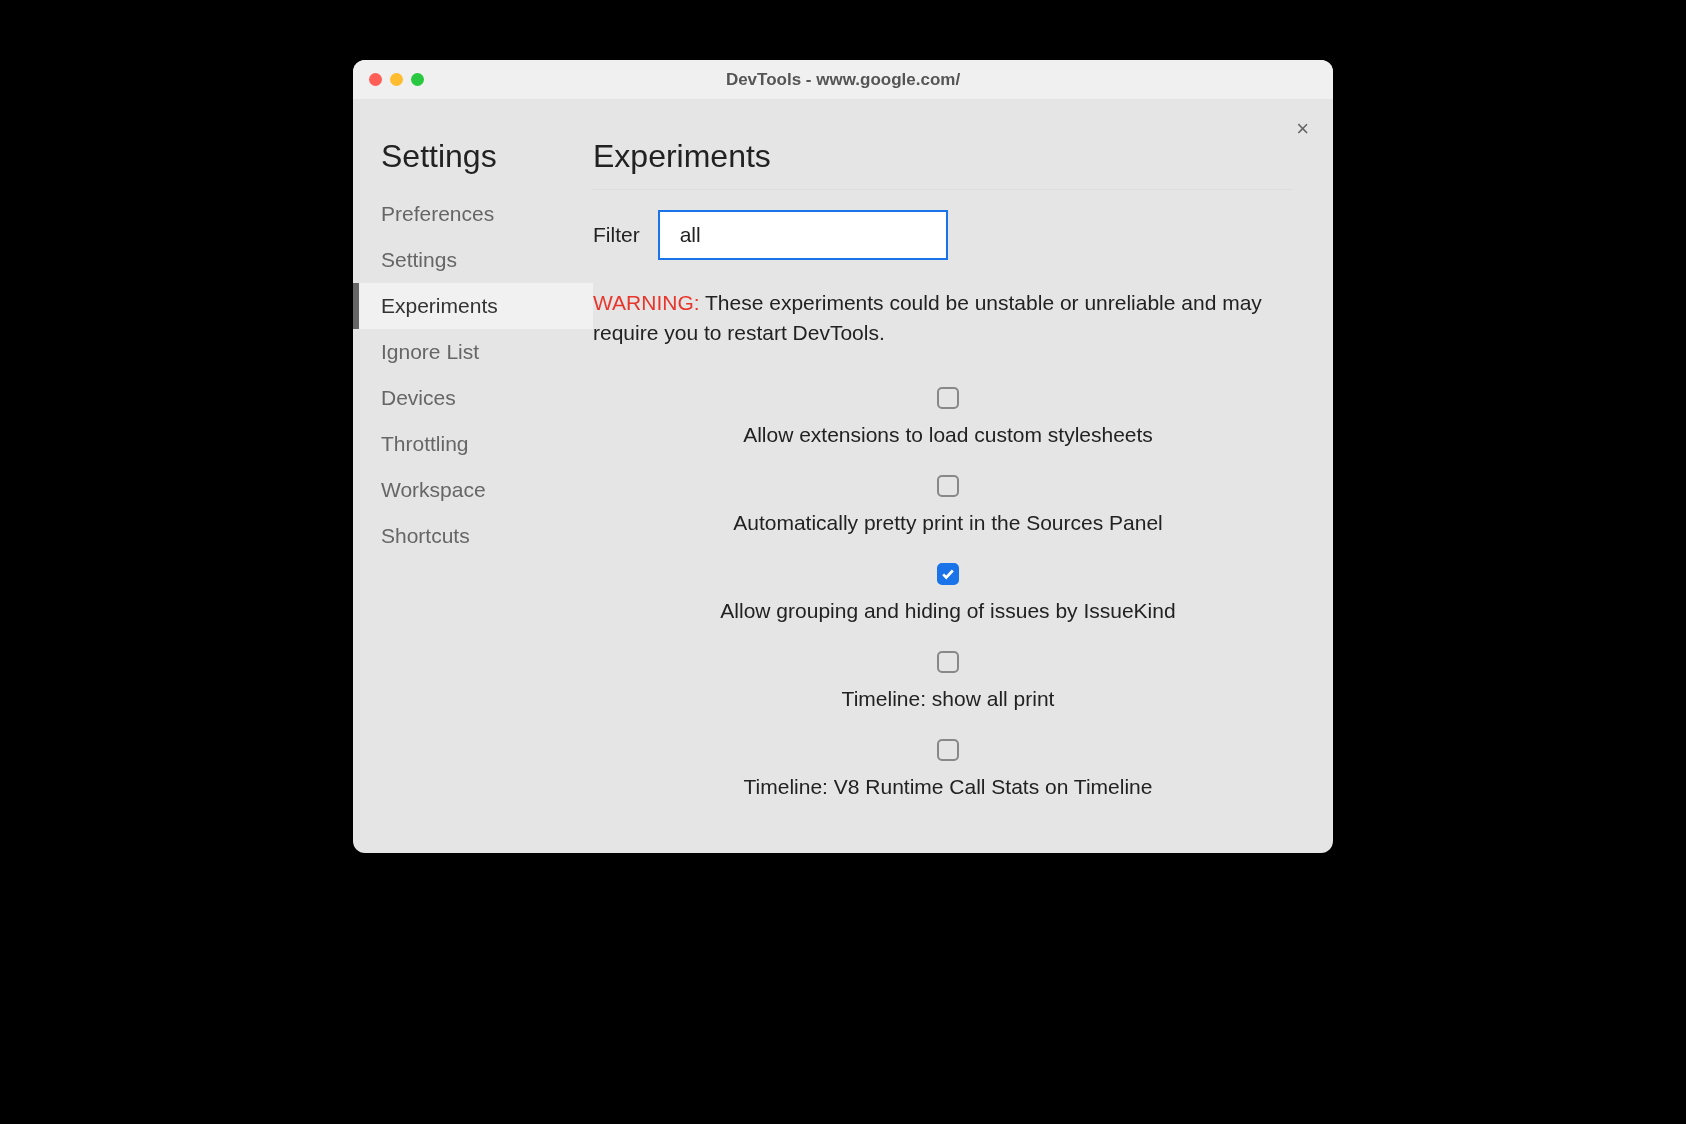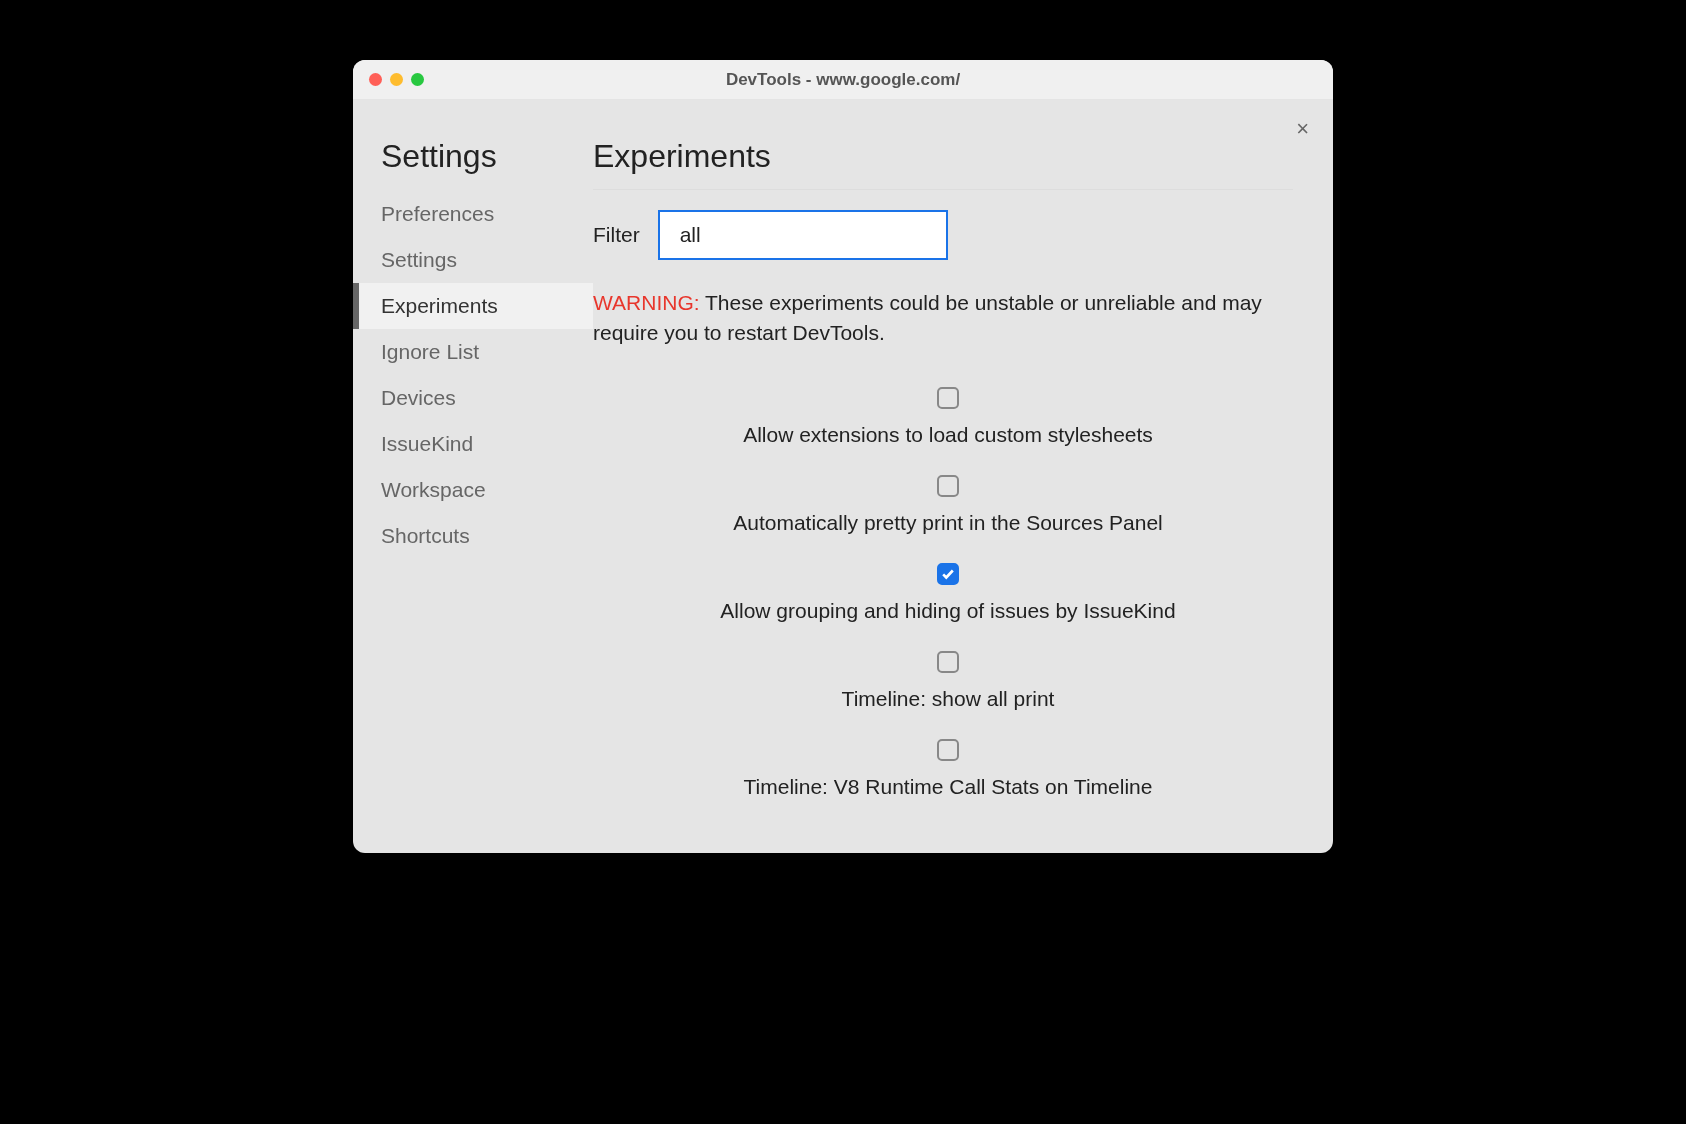--- a/index.html
+++ b/index.html
@@ -184,21 +184,21 @@
     <div class="close-x">×</div>
 
     <div class="sidebar">
       <div class="sidebar-title">Settings</div>
       <div class="sidebar-items" id="sidebar-items">
           <div class="sidebar-item">Preferences</div>
           <div class="sidebar-item">Settings</div>
           <div class="sidebar-item active">Experiments</div>
           <div class="sidebar-item">Ignore List</div>
           <div class="sidebar-item">Devices</div>
-          <div class="sidebar-item">IssueKind</div>
+          <div class="sidebar-item">Throttling</div>
           <div class="sidebar-item">Workspace</div>
           <div class="sidebar-item">Shortcuts</div>
         </div>
     </div>
 
     <div class="main">
       <div class="main-title">Experiments</div>
       <hr class="hr">
 
       <div class="filter-row">

